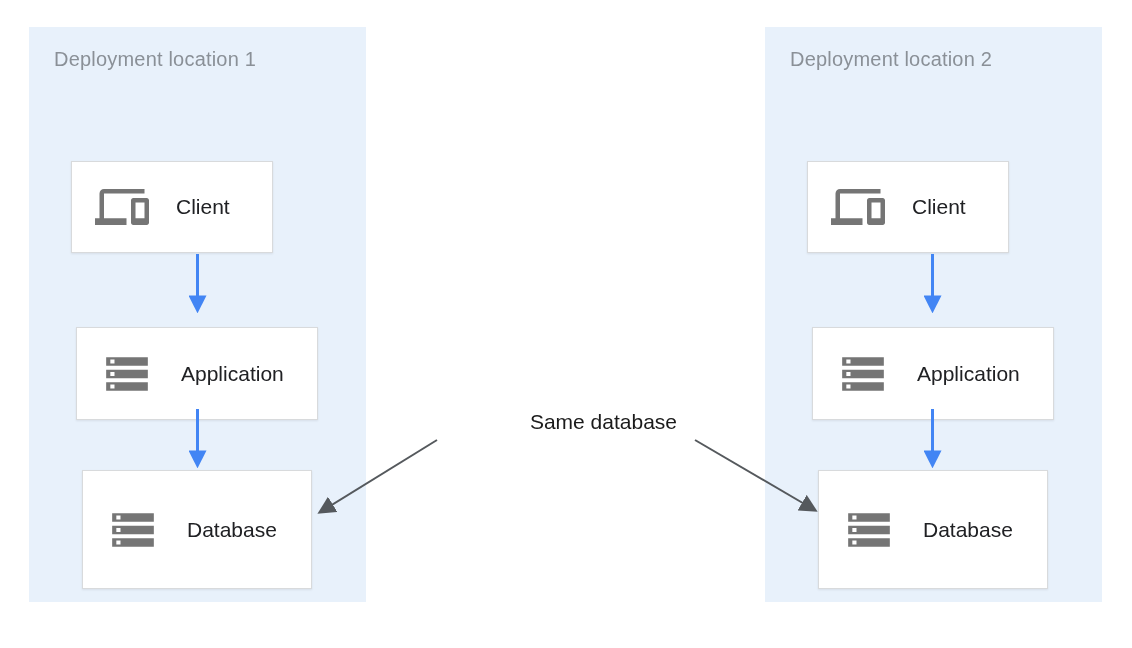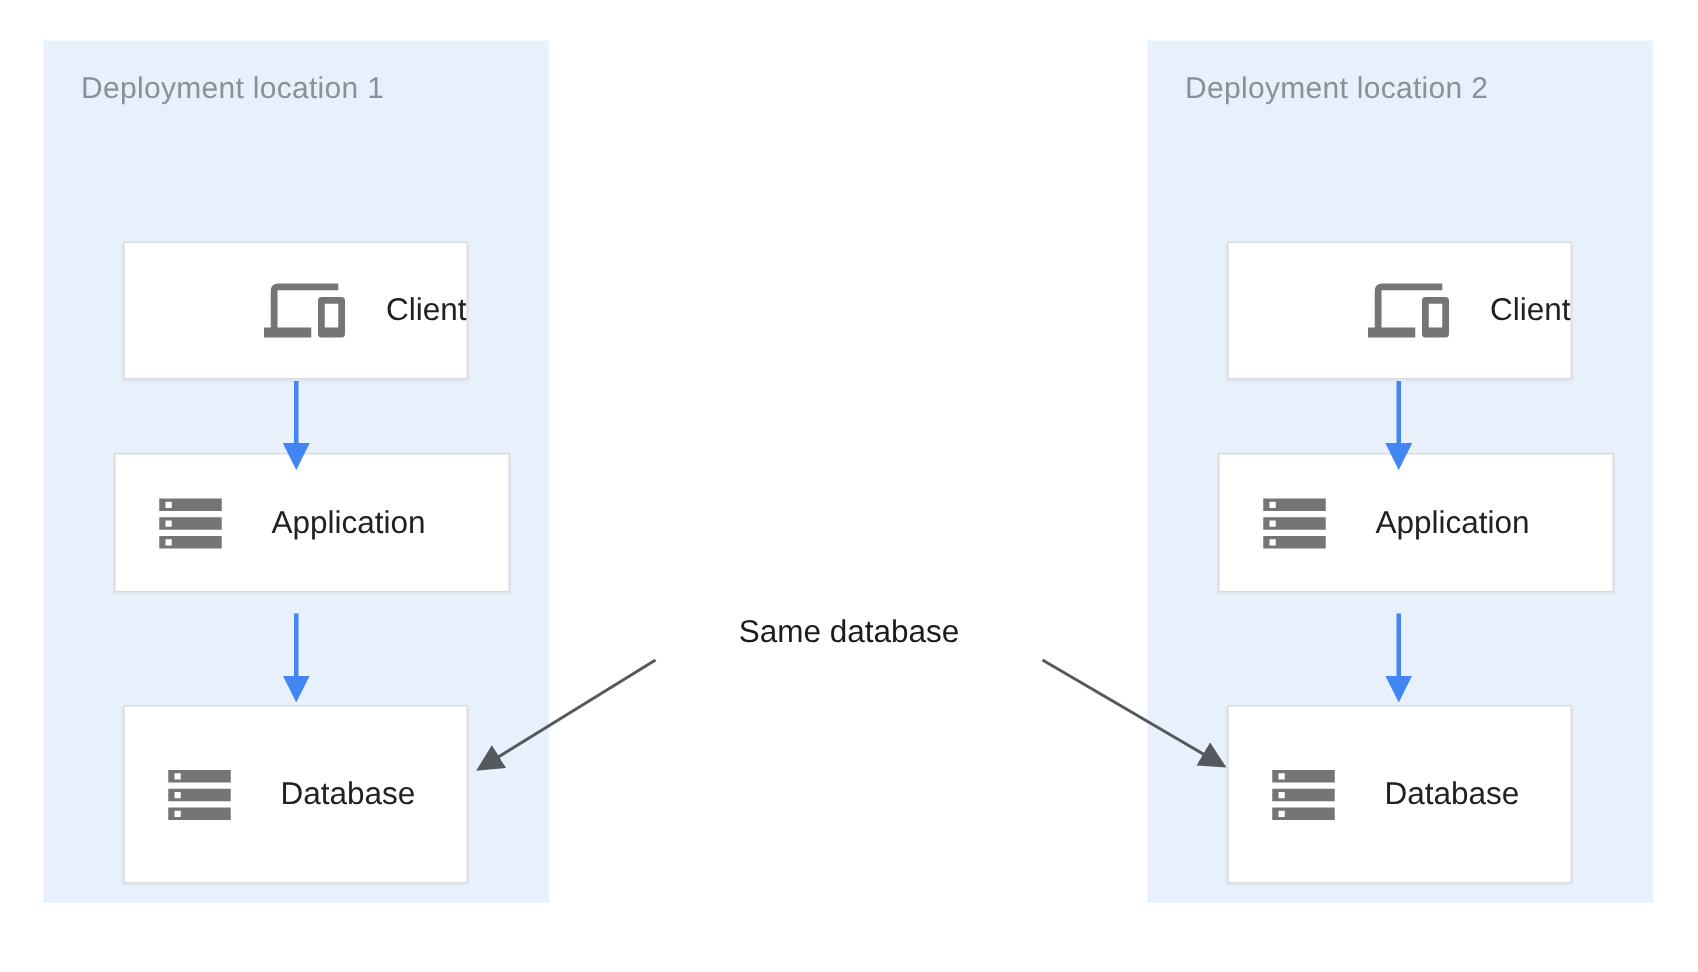--- a/index.html
+++ b/index.html
@@ -33,22 +33,22 @@
     position: absolute;
     box-sizing: border-box;
     display: flex;
     align-items: center;
     gap: 24px;
     padding-left: 20px;
     background: #ffffff;
     border: 1px solid #d8dadc;
     box-shadow: 0 1px 2px rgba(0,0,0,0.08);
   }
-  .node-client { left: 53px; top: 134px; width: 230px; height: 92px; justify-content: flex-end; }
-  .node-app    { left: 47px; top: 275px; width: 264px; height: 93px; text-align: right; }
+  .node-client { left: 42px; top: 134px; width: 202px; height: 92px; }
+  .node-app    { left: 47px; top: 300px; width: 242px; height: 93px; text-align: right; }
   .node-db     { left: 53px; top: 443px; width: 230px; height: 119px; }
   .node-icon {
     width: 60px;
     display: flex;
     align-items: center;
     justify-content: center;
     flex: 0 0 auto;
   }
   .node-label {
     font-size: 21px;
@@ -64,21 +64,21 @@
   .annotation {
     position: absolute;
     left: 455px;
     top: 408px;
     width: 222px;
     text-align: center;
     font-size: 21px;
     line-height: 27px;
     color: #1b1b1b;
   }
-  .annotation span { display: block; }
+  .annotation span { display: block; text-align: right; }
 </style>
 </head>
 <body>
 
 <div class="canvas">
 
   <section class="panel panel-left">
     <div class="panel-title">Deployment location 1</div>
 
     <div class="node node-client">

